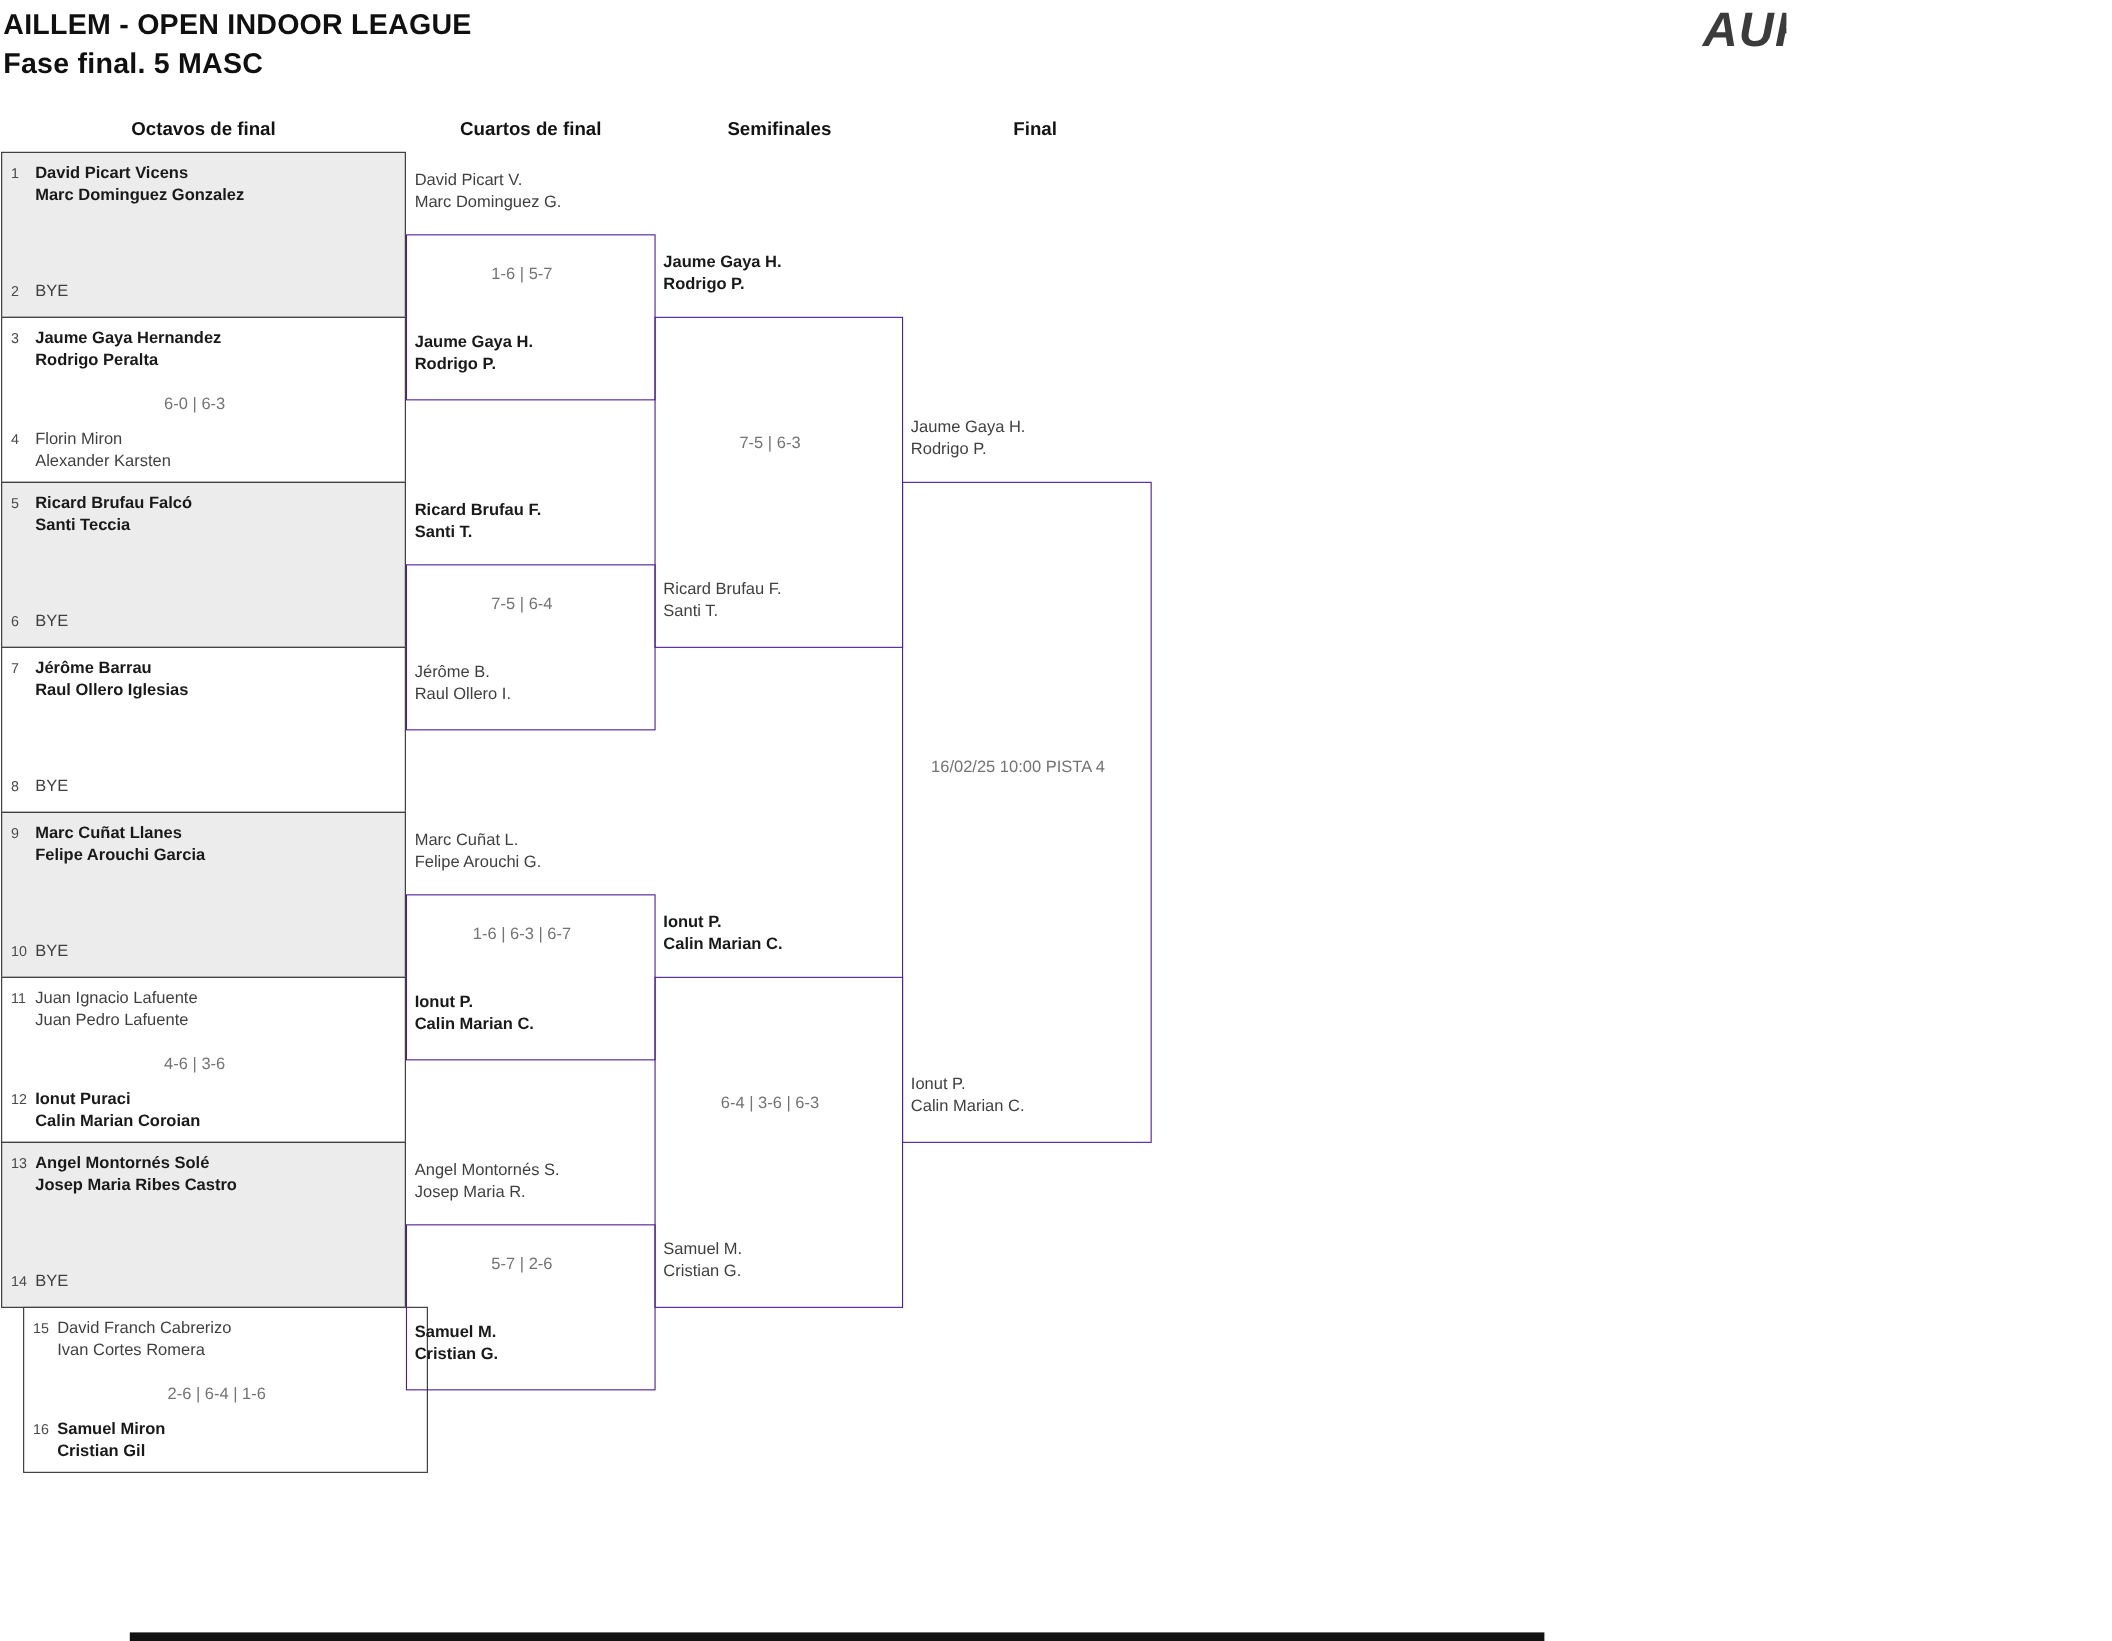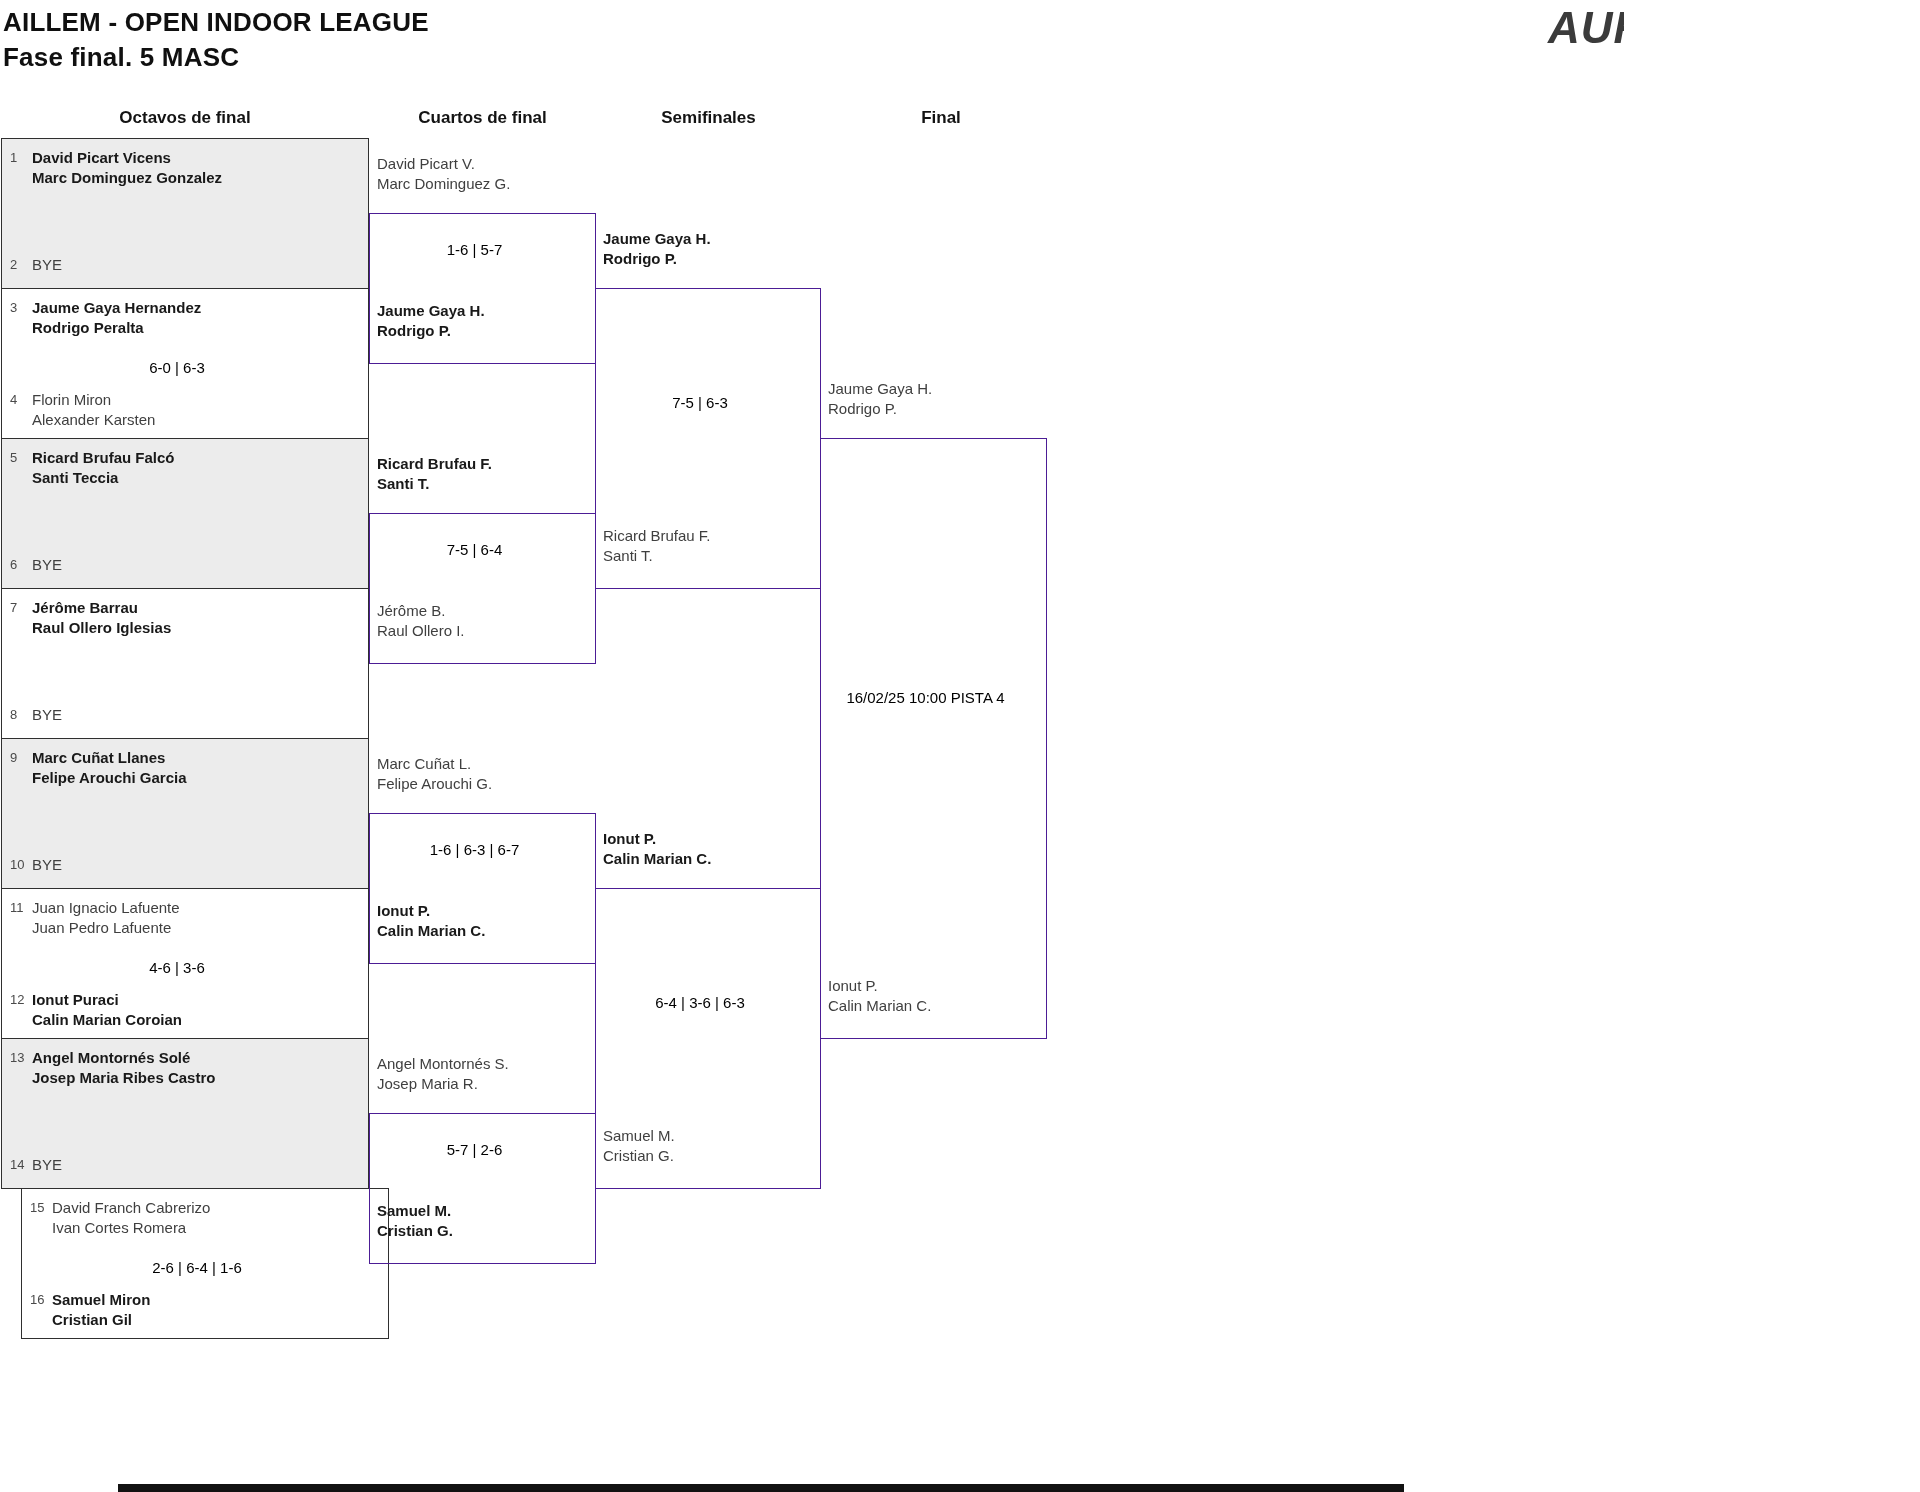--- a/index.html
+++ b/index.html
@@ -29,21 +29,21 @@
           box-sizing:border-box;background:#fff;}
   .r16box.shaded{background:#ececec;}
   .m0{top:138px;} .m1{top:288px;} .m2{top:438px;} .m3{top:588px;}
   .m4{top:738px;} .m5{top:888px;} .m6{top:1038px;} .m7{top:1188px;margin-left:20px;}
   .slot-top{position:absolute;top:9px;left:8px;right:6px;display:flex;}
   .slot-bot{position:absolute;bottom:8px;left:8px;right:6px;display:flex;}
   .slot-bot.bye{bottom:13px;}
   .seed{width:22px;flex:none;font-size:13px;color:#4a4a4a;padding-top:2px;}
   .names{flex:1;font-size:15px;line-height:20px;color:#3f3f3f;}
   .w .names,.names.w,.lbl.w{font-weight:700;color:#191919;}
-  .score{position:absolute;left:0;right:16px;text-align:center;font-size:15px;color:#000000;}
+  .score{position:absolute;left:0;right:16px;text-align:center;font-size:15px;color:#737373;}
   .r16box .score{top:70px;}
 
   
   .box{position:absolute;border:1px solid #4c1d95;box-sizing:border-box;background:transparent;}
   .qf{left:369px;width:227px;height:151px;}
   .qf0{top:213px;} .qf1{top:513px;} .qf2{top:813px;} .qf3{top:1113px;}
   .sf{left:595px;width:226px;height:301px;}
   .sf0{top:288px;} .sf1{top:888px;}
   .fin{left:820px;width:227px;height:601px;top:438px;}
   .lbl{position:absolute;left:7px;font-size:15px;line-height:20px;color:#3f3f3f;white-space:nowrap;}

